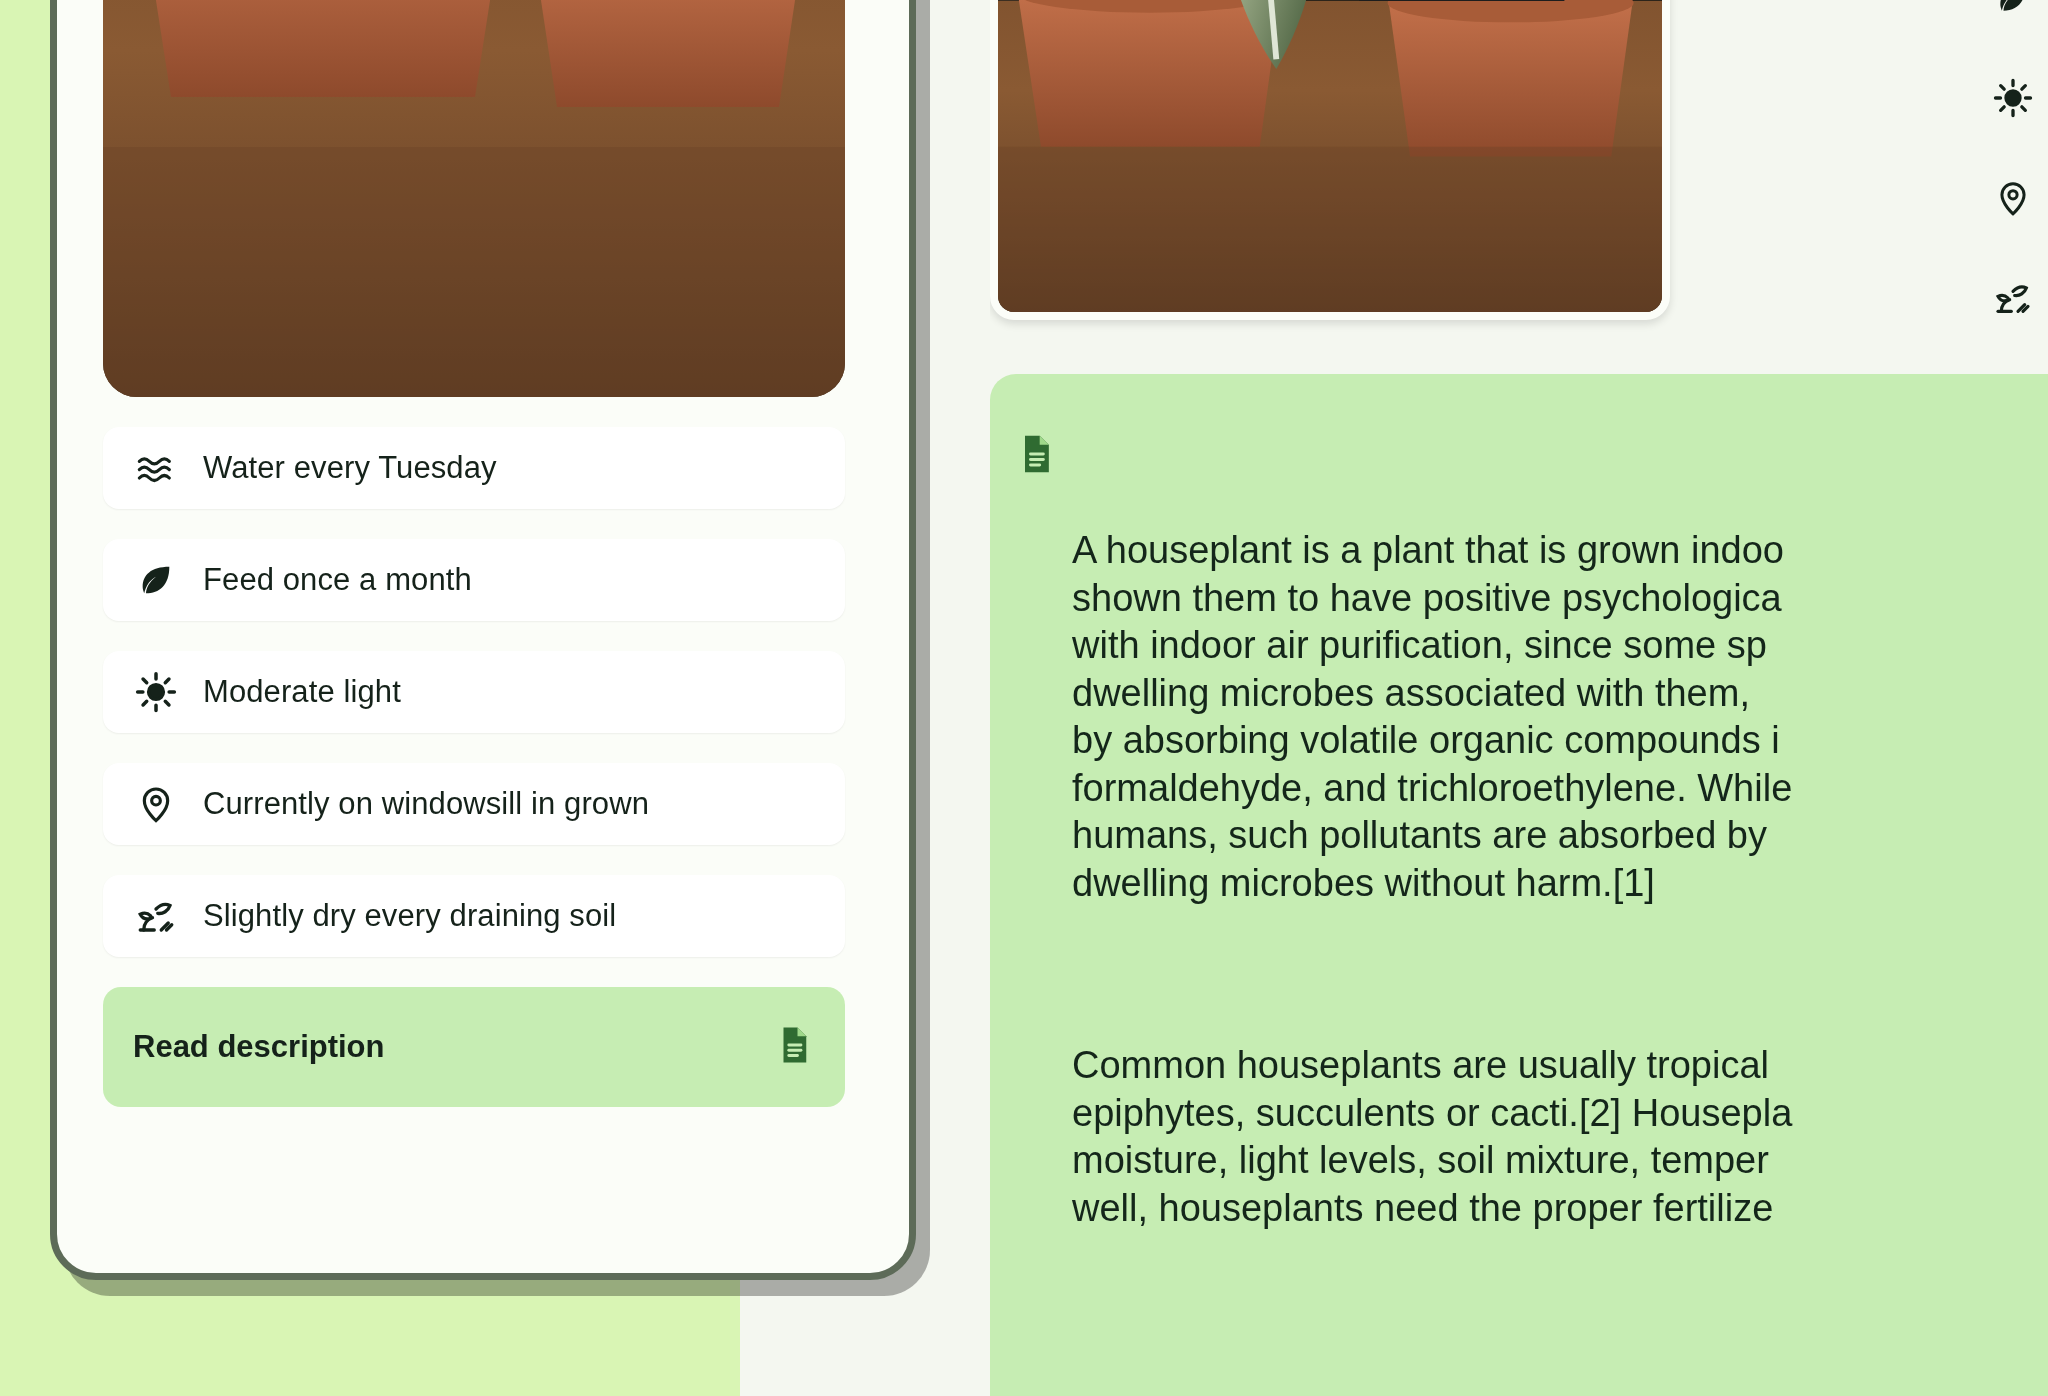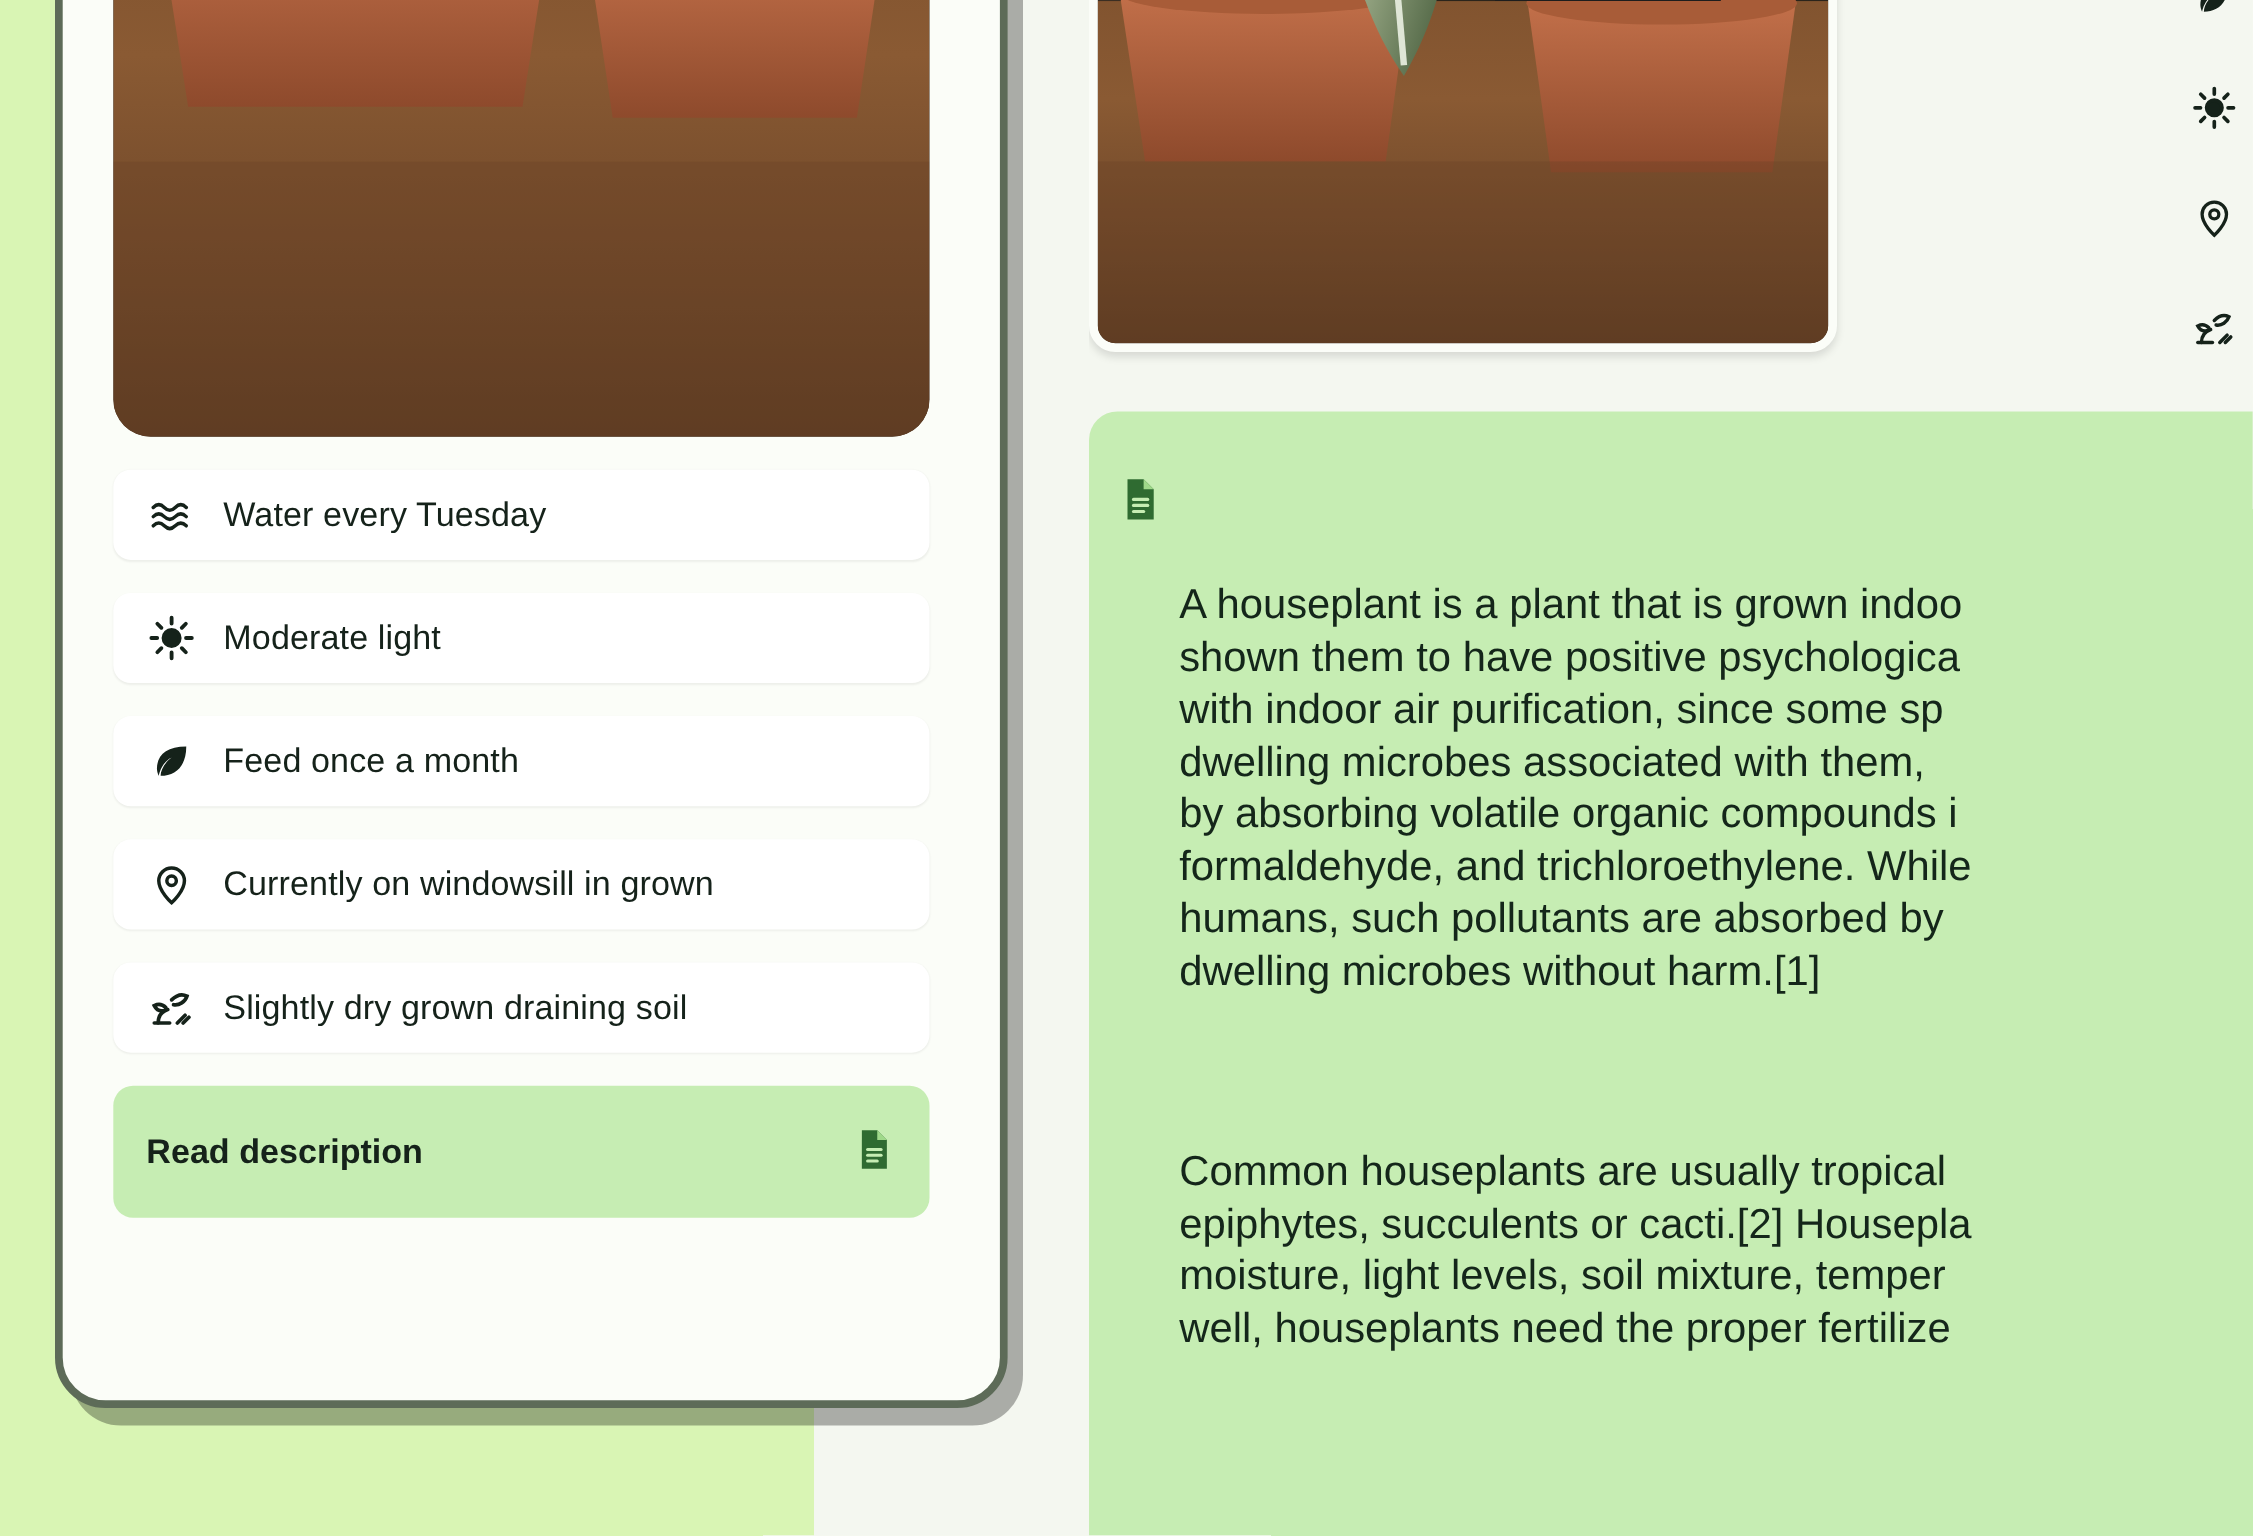--- a/index.html
+++ b/index.html
@@ -248,35 +248,35 @@
               <path d="M2 8c2-2 4-2 6 0s4 2 6 0 4-2 6 0"></path>
               <path d="M2 13c2-2 4-2 6 0s4 2 6 0 4-2 6 0"></path>
               <path d="M2 18c2-2 4-2 6 0s4 2 6 0 4-2 6 0"></path>
             </svg>
           </span>
           <span class="txt">Water every Tuesday</span>
         </div>
 
         <div class="info-row">
           <span class="ico">
+            <svg width="40" height="40" viewBox="0 0 24 24" fill="#15221a">
+              <path d="M20 4C9 4 4 9 4 16c0 2 1 4 1 4s1-7 7-10c-4 3-6 7-6 10 8 0 14-5 14-16z"></path>
+            </svg>
+          </span>
+          <span class="txt">Feed once a month</span>
+        </div>
+
+        <div class="info-row">
+          <span class="ico">
             <svg width="42" height="42" viewBox="0 0 24 24" fill="none" stroke="#15221a" stroke-width="2" stroke-linecap="round">
               <circle cx="12" cy="12" r="4.2" fill="#15221a"></circle>
               <path d="M12 1.5v3M12 19.5v3M1.5 12h3M19.5 12h3M4.6 4.6l2.1 2.1M17.3 17.3l2.1 2.1M19.4 4.6l-2.1 2.1M6.7 17.3l-2.1 2.1"></path>
             </svg>
           </span>
           <span class="txt">Moderate light</span>
-        </div>
-
-        <div class="info-row">
-          <span class="ico">
-            <svg width="40" height="40" viewBox="0 0 24 24" fill="#15221a">
-              <path d="M20 4C9 4 4 9 4 16c0 2 1 4 1 4s1-7 7-10c-4 3-6 7-6 10 8 0 14-5 14-16z"></path>
-            </svg>
-          </span>
-          <span class="txt">Feed once a month</span>
         </div>
 
         <div class="info-row">
           <span class="ico">
             <svg width="40" height="40" viewBox="0 0 24 24" fill="none" stroke="#15221a" stroke-width="1.9">
               <path d="M12 22s7-6.2 7-12A7 7 0 0 0 5 10c0 5.8 7 12 7 12z"></path>
               <circle cx="12" cy="10" r="2.6"></circle>
             </svg>
           </span>
           <span class="txt">Currently on windowsill in grown</span>
@@ -285,21 +285,21 @@
         <div class="info-row">
           <span class="ico">
             <svg width="42" height="42" viewBox="0 0 24 24" fill="none" stroke="#15221a" stroke-width="1.9" stroke-linecap="round">
               <path d="M3 20h8"></path>
               <path d="M5 20c0-4 2-6 5-7"></path>
               <path d="M12 8c3-3 6-3 8-2-1 3-4 5-7 4.5"></path>
               <path d="M9 12c-2-2-4-2-6-1 1 2 3 3 5 2.6"></path>
               <path d="M15 20l4-4M18 20l3-3"></path>
             </svg>
           </span>
-          <span class="txt">Slightly dry grown draining soil</span>
+          <span class="txt">Slightly dry every draining soil</span>
         </div>
 
         <div id="read-description">
           <span class="label">Read description</span>
           <span class="ico">
             <svg width="42" height="42" viewBox="0 0 24 24" fill="#2f6b31">
               <path d="M6 2h8l5 5v15H6z"></path>
               <path d="M14 2v5h5" fill="#9fd98a"></path>
               <g stroke="#c6edb3" stroke-width="1.6" stroke-linecap="round">
                 <path d="M9 12h7"></path>

